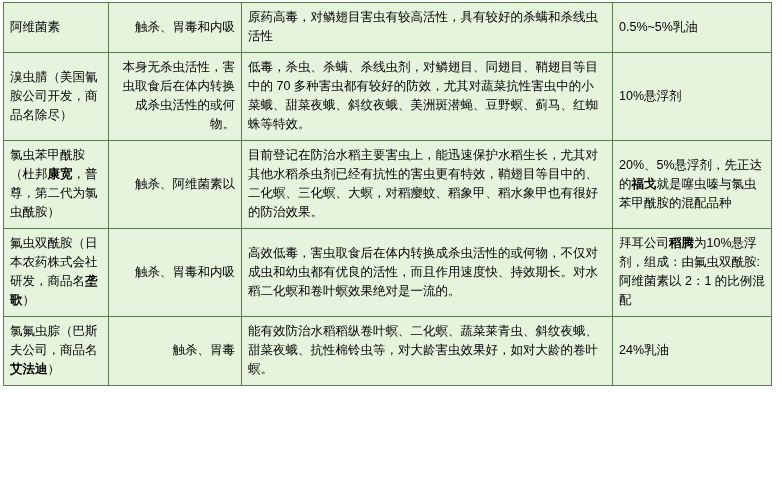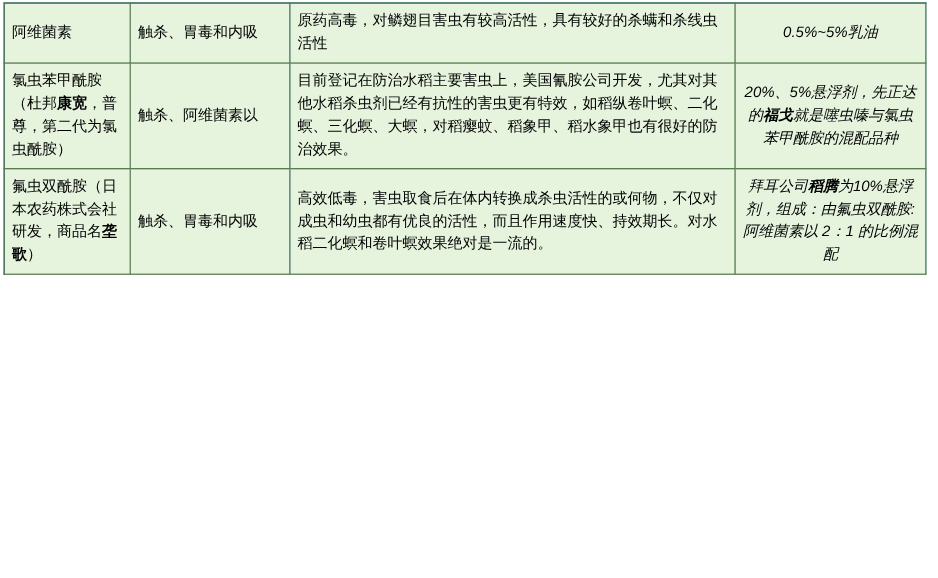--- a/index.html
+++ b/index.html
@@ -17,50 +17,49 @@
     width: 782px;
     height: 482px;
     box-sizing: border-box;
     background: #ffffff;
   }
   table.pest-table {
     border-collapse: collapse;
     table-layout: fixed;
     width: 704px;
     margin: 2px 0 0 3px;
-    background: #0369a1;
+    background: #5eead4;
   }
   table.pest-table td {
     border: 1px solid #5a7a50;
     background: #e6f4de;
     vertical-align: middle;
     padding: 5px 6px 6px 6px;
     font-size: 12.5px;
     line-height: 19px;
     color: #000000;
     font-family: "Liberation Sans", sans-serif;
     word-break: break-all;
   }
   td.col-name {
     width: 92px;
     text-align: left;
   }
   td.col-mode {
     width: 120px;
-    text-align: left;
+    text-align: right;
   }
   td.col-desc {
     width: 358px;
     text-align: left;
     margin-top: 24px;
   }
   td.col-form {
     width: 146px;
-    text-align: center;
-    font-style: italic;
+    text-align: left;
   }
   .cell-inner {
     display: block;
   }
 </style>
 </head>
 <body>
 
 <div class="table-wrap">
   <table class="pest-table">
@@ -75,30 +74,44 @@
         </td>
         <td class="col-desc">
           <span class="cell-inner">原药高毒，对鳞翅目害虫有较高活性，具有较好的杀螨和杀线虫活性</span>
         </td>
         <td class="col-form">
           <span class="cell-inner">0.5%~5%乳油</span>
         </td>
       </tr>
 
 
+      <tr>
+        <td class="col-name">
+          <span class="cell-inner">溴虫腈（美国氰胺公司开发，商品名除尽）</span>
+        </td>
+        <td class="col-mode">
+          <span class="cell-inner">本身无杀虫活性，害虫取食后在体内转换成杀虫活性的或何物。</span>
+        </td>
+        <td class="col-desc">
+          <span class="cell-inner">低毒，杀虫、杀螨、杀线虫剂，对鳞翅目、同翅目、鞘翅目等目中的 70 多种害虫都有较好的防效，尤其对蔬菜抗性害虫中的小菜蛾、甜菜夜蛾、斜纹夜蛾、美洲斑潜蝇、豆野螟、蓟马、红蜘蛛等特效。</span>
+        </td>
+        <td class="col-form">
+          <span class="cell-inner">10%悬浮剂</span>
+        </td>
+      </tr>
 
       <tr>
         <td class="col-name">
           <span class="cell-inner">氯虫苯甲酰胺（杜邦<b>康宽</b>，普尊，第二代为氯虫酰胺）</span>
         </td>
         <td class="col-mode">
           <span class="cell-inner">触杀、阿维菌素以</span>
         </td>
         <td class="col-desc">
-          <span class="cell-inner">目前登记在防治水稻主要害虫上，美国氰胺公司开发，尤其对其他水稻杀虫剂已经有抗性的害虫更有特效，如稻纵卷叶螟、二化螟、三化螟、大螟，对稻瘿蚊、稻象甲、稻水象甲也有很好的防治效果。</span>
+          <span class="cell-inner">目前登记在防治水稻主要害虫上，能迅速保护水稻生长，尤其对其他水稻杀虫剂已经有抗性的害虫更有特效，鞘翅目等目中的、二化螟、三化螟、大螟，对稻瘿蚊、稻象甲、稻水象甲也有很好的防治效果。</span>
         </td>
         <td class="col-form">
           <span class="cell-inner">20%、5%悬浮剂，先正达的<b>福戈</b>就是噻虫嗪与氯虫苯甲酰胺的混配品种</span>
         </td>
       </tr>
 
       <tr>
         <td class="col-name">
           <span class="cell-inner">氟虫双酰胺（日本农药株式会社研发，商品名<b>垄歌</b>）</span>
         </td>
@@ -106,16 +119,30 @@
           <span class="cell-inner">触杀、胃毒和内吸</span>
         </td>
         <td class="col-desc">
           <span class="cell-inner">高效低毒，害虫取食后在体内转换成杀虫活性的或何物，不仅对成虫和幼虫都有优良的活性，而且作用速度快、持效期长。对水稻二化螟和卷叶螟效果绝对是一流的。</span>
         </td>
         <td class="col-form">
           <span class="cell-inner">拜耳公司<b>稻腾</b>为10%悬浮剂，组成：由氟虫双酰胺:阿维菌素以 2：1 的比例混配</span>
         </td>
       </tr>
 
+      <tr>
+        <td class="col-name">
+          <span class="cell-inner">氯氟虫腙（巴斯夫公司，商品名<b>艾法迪</b>）</span>
+        </td>
+        <td class="col-mode">
+          <span class="cell-inner">触杀、胃毒</span>
+        </td>
+        <td class="col-desc">
+          <span class="cell-inner">能有效防治水稻稻纵卷叶螟、二化螟、蔬菜莱青虫、斜纹夜蛾、甜菜夜蛾、抗性棉铃虫等，对大龄害虫效果好，如对大龄的卷叶螟。</span>
+        </td>
+        <td class="col-form">
+          <span class="cell-inner">24%乳油</span>
+        </td>
+      </tr>
 
     </tbody>
   </table>
 </div>
 
 </body></html>

